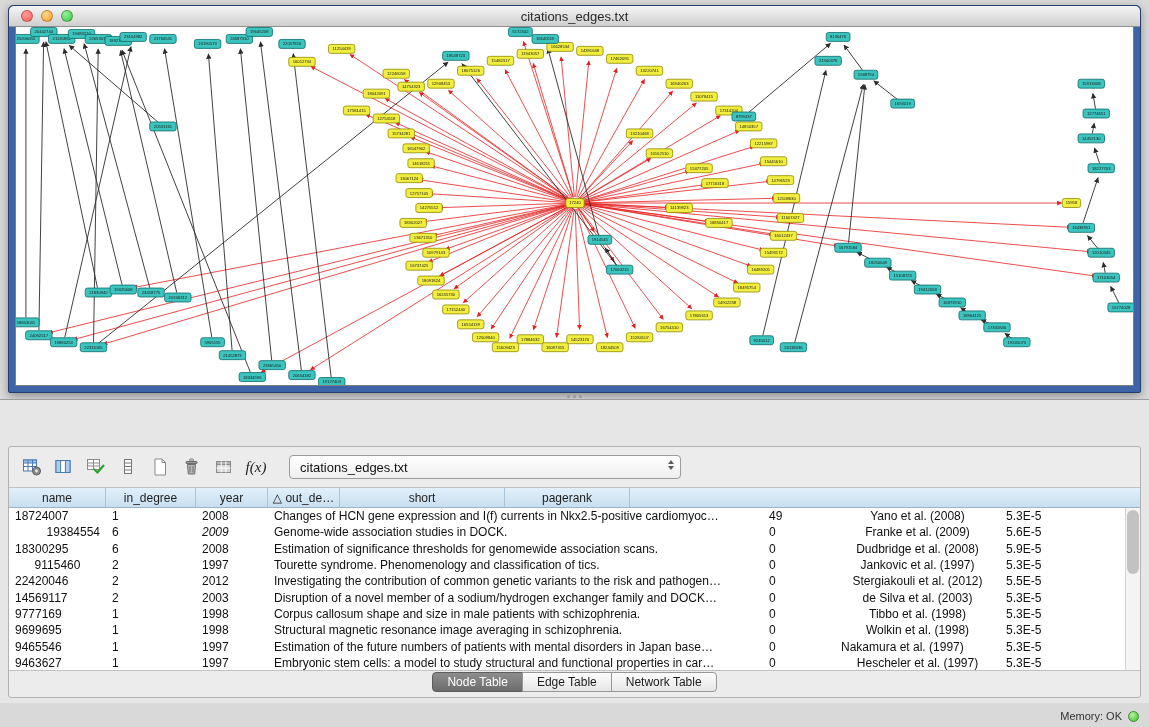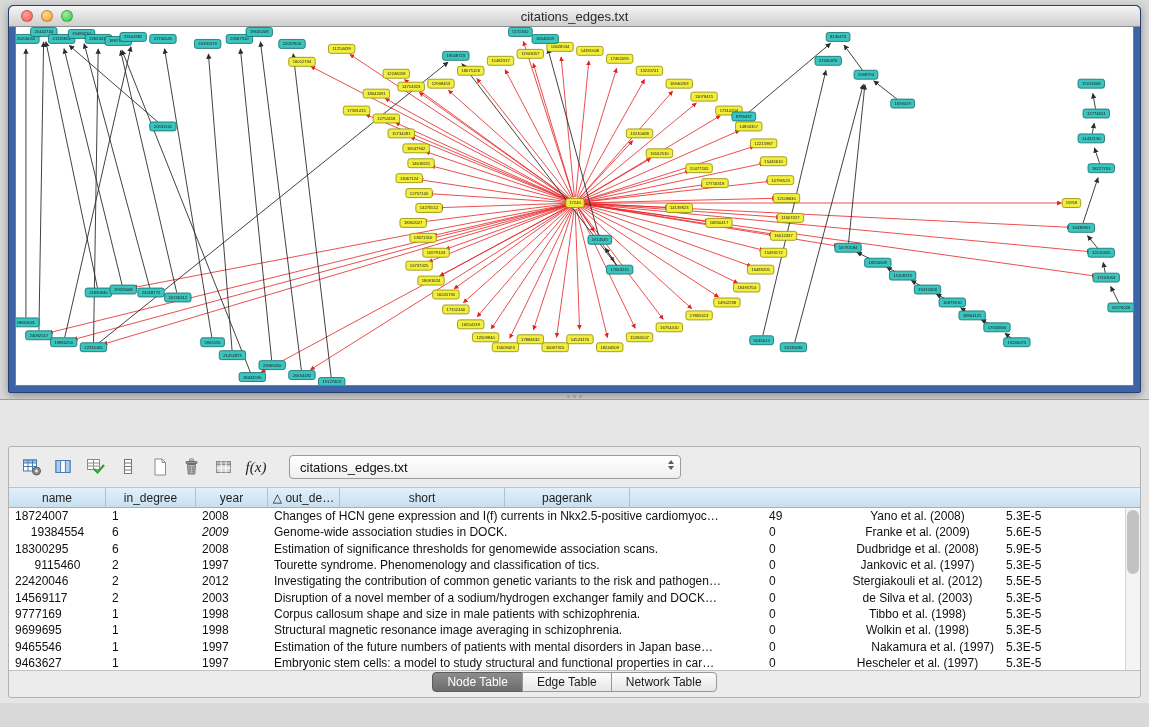--- a/index.html
+++ b/index.html
@@ -770,21 +770,21 @@
             <div class="tr">
               <div class="td" style="width: 97px; text-align: left;">18724007</div>
               <div class="td" style="width: 90px; text-align: left;">1</div>
               <div class="td" style="width: 72px; text-align: left;">2008</div>
               <div class="td" style="width: 495px; text-align: left;">Changes of HCN gene expression and I(f) currents in Nkx2.5-positive cardiomyoc…</div>
               <div class="td" style="width: 72px; text-align: left;">49</div>
               <div class="td" style="width: 165px; text-align: center;">Yano et al. (2008)</div>
               <div class="td" style="width: 125px; text-align: left;">5.3E-5</div>
             </div>
             <div class="tr">
-              <div class="td" style="width: 97px; text-align: center;">19384554</div>
+              <div class="td" style="width: 97px; text-align: right;">19384554</div>
               <div class="td" style="width: 90px; text-align: left;">6</div>
               <div class="td" style="width: 72px; text-align: left; font-style: italic;">2009</div>
               <div class="td" style="width: 495px; text-align: left;">Genome-wide association studies in DOCK.</div>
               <div class="td" style="width: 72px; text-align: left;">0</div>
               <div class="td" style="width: 165px; text-align: center;">Franke et al. (2009)</div>
               <div class="td" style="width: 125px; text-align: left;">5.6E-5</div>
             </div>
             <div class="tr">
               <div class="td" style="width: 97px; text-align: left;">18300295</div>
               <div class="td" style="width: 90px; text-align: left;">6</div>
@@ -838,21 +838,21 @@
               <div class="td" style="width: 72px; text-align: left;">0</div>
               <div class="td" style="width: 165px; text-align: center;">Wolkin et al. (1998)</div>
               <div class="td" style="width: 125px; text-align: left;">5.3E-5</div>
             </div>
             <div class="tr">
               <div class="td" style="width: 97px; text-align: left;">9465546</div>
               <div class="td" style="width: 90px; text-align: left;">1</div>
               <div class="td" style="width: 72px; text-align: left;">1997</div>
               <div class="td" style="width: 495px; text-align: left;">Estimation of the future numbers of patients with mental disorders in Japan base…</div>
               <div class="td" style="width: 72px; text-align: left;">0</div>
-              <div class="td" style="width: 165px; text-align: right;">Nakamura et al. (1997)</div>
+              <div class="td" style="width: 165px; text-align: left;">Nakamura et al. (1997)</div>
               <div class="td" style="width: 125px; text-align: left;">5.3E-5</div>
             </div>
             <div class="tr">
               <div class="td" style="width: 97px; text-align: left;">9463627</div>
               <div class="td" style="width: 90px; text-align: left;">1</div>
               <div class="td" style="width: 72px; text-align: left;">1997</div>
               <div class="td" style="width: 495px; text-align: left;">Embryonic stem cells: a model to study structural and functional properties in car…</div>
               <div class="td" style="width: 72px; text-align: left;">0</div>
               <div class="td" style="width: 165px; text-align: center;">Hescheler et al. (1997)</div>
               <div class="td" style="width: 125px; text-align: left;">5.3E-5</div>
@@ -864,14 +864,18 @@
       </div>
 
       <div class="tabs" id="tabs">
           <div class="tab selected">Node Table</div>
           <div class="tab">Edge Table</div>
           <div class="tab">Network Table</div>
         </div>
     </div>
   </div>
 
+  <div class="statusbar">
+    <span>Memory: OK</span>
+    <span class="memdot"></span>
+  </div>
 
 </div>
 
 </body></html>

